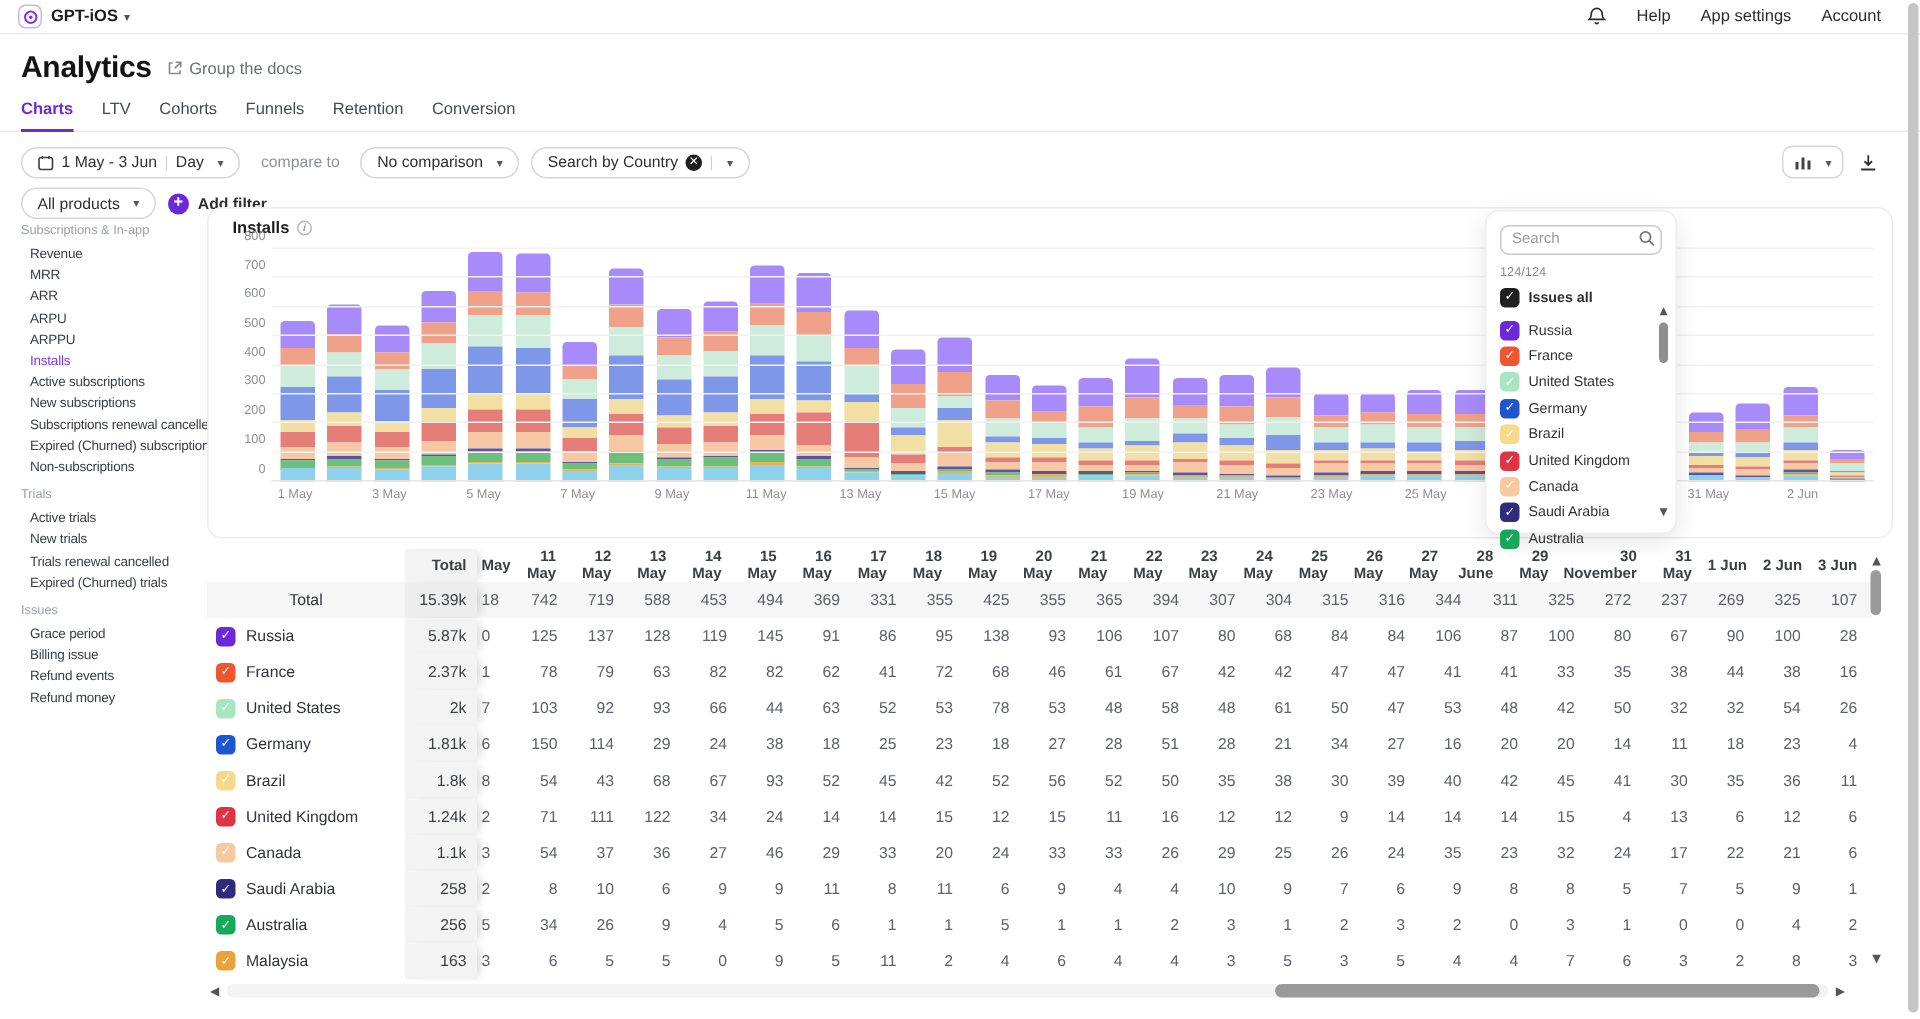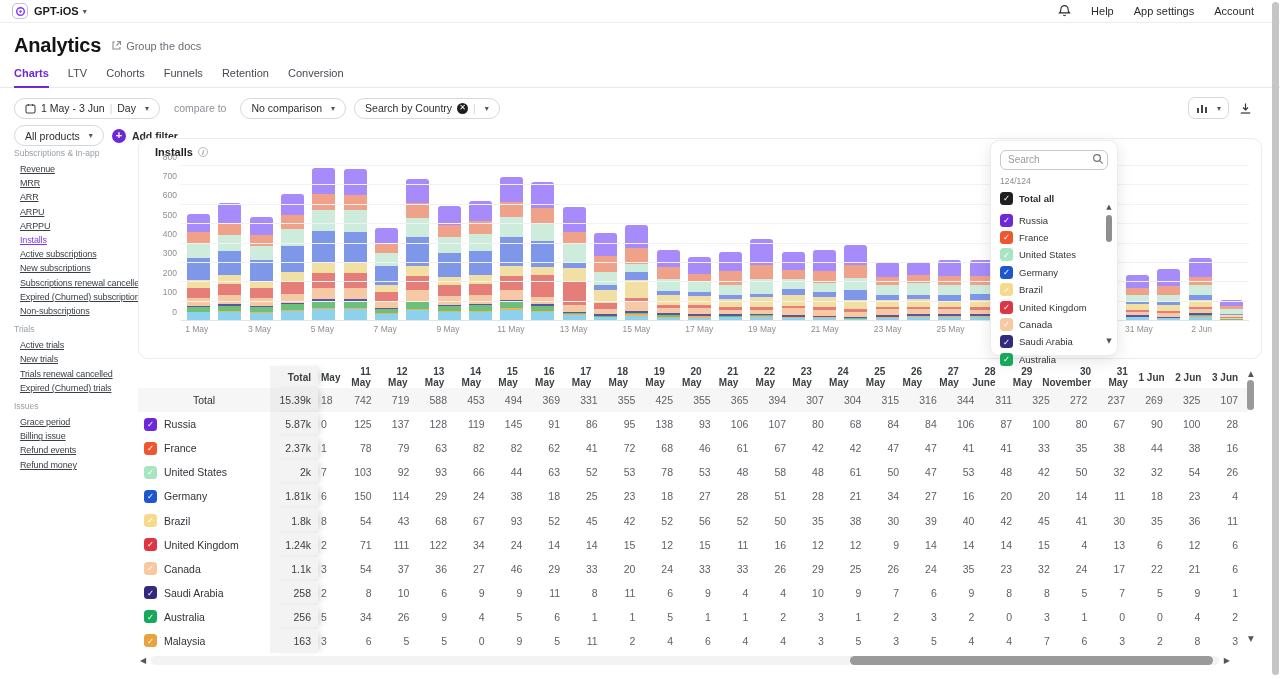--- a/index.html
+++ b/index.html
@@ -28,21 +28,21 @@
     display:flex; align-items:center; justify-content:center; line-height:1; }
   .pluscirc { width:14px; height:14px; border-radius:50%; background:#6d28d9; color:#fff; font-size:11px;
     display:flex; align-items:center; justify-content:center; line-height:1; }
   .addfilter { display:flex; align-items:center; gap:6px; font-size:10.5px; font-weight:bold; color:#2e2e2e; cursor:pointer; }
   .right-tools { margin-left:auto; display:flex; align-items:center; gap:10px; padding-right:28px; }
   .icon-btn { border:1px solid #d7d7d7; border-radius:7px; height:22px; padding:0 7px; display:flex; align-items:center; gap:5px; cursor:pointer; }
 
   .content { position:absolute; left:0; top:138px; width:1280px; height:541px; }
   .sidebar { position:absolute; left:0; top:4px; width:138px; padding-left:14px; }
   .sb-sec { font-size:8.5px; color:#9aa0a6; margin:6px 0 4px; white-space:nowrap; }
-  .sb-item { font-size:9px; color:#3a3f45; line-height:14.2px; padding-left:6px; white-space:nowrap; letter-spacing:-.15px; cursor:pointer;text-decoration:underline; }
+  .sb-item { font-size:9px; color:#3a3f45; line-height:14.2px; padding-left:6px; white-space:nowrap; letter-spacing:-.15px; cursor:pointer; }
   .sb-item.active { color:#7c3aed; }
 
   .chart-card { position:absolute; left:138px; top:0; width:1124px; height:221px; border:1px solid #ececec;
     border-radius:10px; padding:7px 10px 0 16px; background:#fff; }
   .cc-title { display:flex; align-items:center; gap:5px; font-size:11px; font-weight:bold; color:#1d1d1d; }
   .info { width:10px; height:10px; border:1px solid #b9b9b9; border-radius:50%; color:#9a9a9a; font-size:7px;
     display:flex; align-items:center; justify-content:center; font-style:italic; }
   .big-num { font-size:19px; font-weight:bold; color:#111; margin-top:2px; }
   .plot { position:relative; height:155px; margin:8px 2px 0 26px; }
   .gl { position:absolute; left:0; right:0; height:1px; background:#f2f2f2; }
@@ -799,21 +799,21 @@
       <span class="mag">
         <svg width="12" height="12" viewBox="0 0 12 12">
             <circle cx="5" cy="5" r="3.4" fill="none" stroke="#777" stroke-width="1.2"></circle>
             <path d="M7.6 7.6 10.6 10.6" stroke="#777" stroke-width="1.2"></path>
           </svg>
       </span>
     </div>
     <div class="count">124/124</div>
     <div class="cbrow">
       <span class="cb" id="sa-cb" style="background: rgb(31, 31, 31);">✓</span>
-      <span class="lbl">Total all</span>
+      <span class="lbl">Issues all</span>
     </div>
     <div class="list">
         <div class="cbrow">
           <span class="cb" style="background: rgb(109, 40, 217);">✓</span>
           <span class="lbl">Russia</span>
         </div>
         <div class="cbrow">
           <span class="cb" style="background: rgb(239, 86, 47);">✓</span>
           <span class="lbl">France</span>
         </div>

